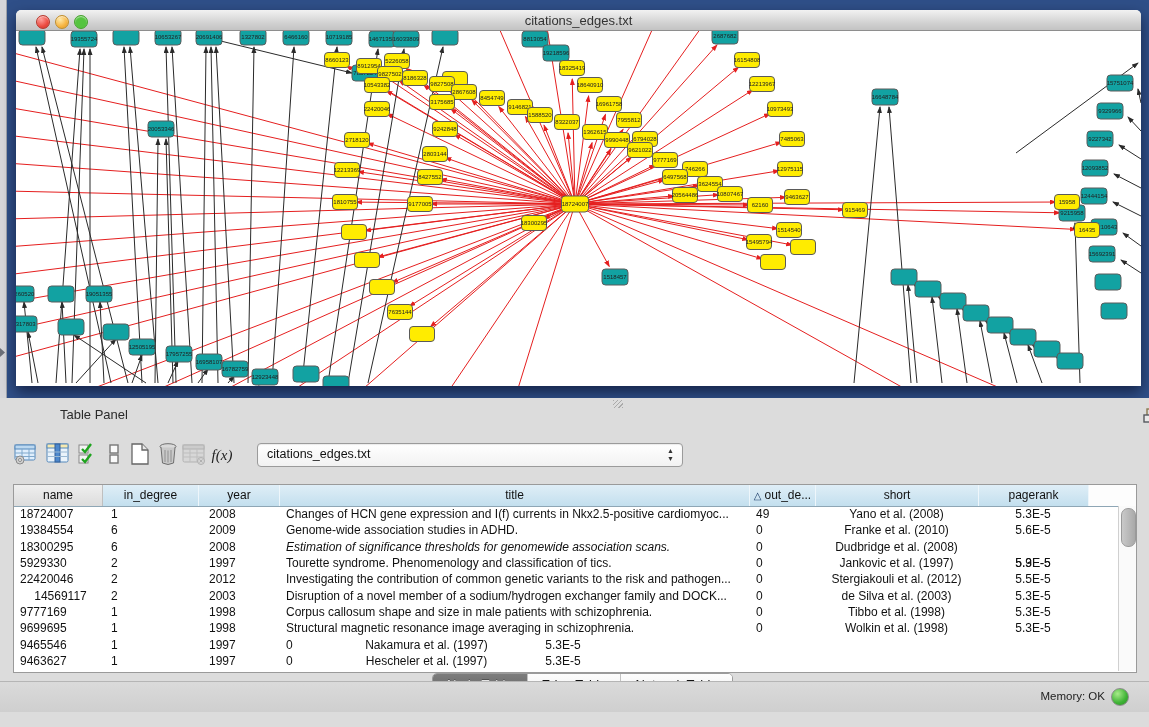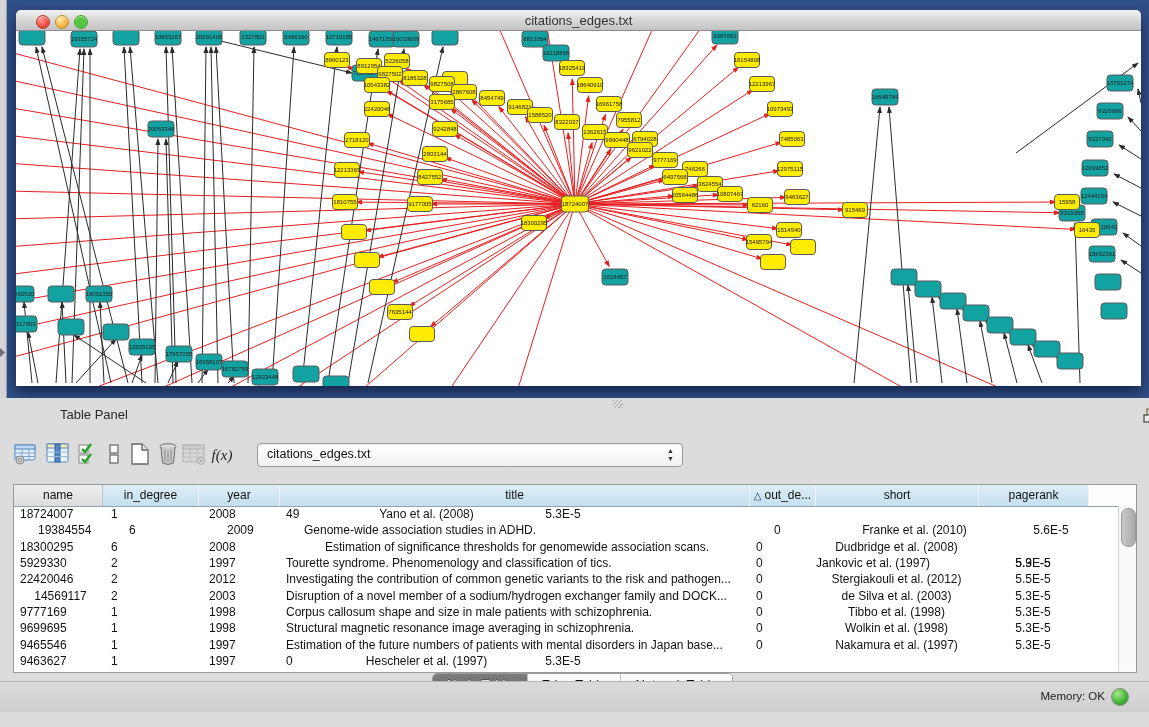--- a/index.html
+++ b/index.html
@@ -719,49 +719,50 @@
         <div class="th" style="width: 66px;"><span class="sort-tri">△</span>out_de...</div>
         <div class="th" style="width: 163px;">short</div>
         <div class="th" style="width: 110px;">pagerank</div>
         <div class="th filler"></div>
       </div>
     <div class="tbody" id="tbody">
         <div class="tr">
           <div class="td" style="width: 89px; text-align: left; padding-left: 6px;">18724007</div>
           <div class="td" style="width: 96px; text-align: left; padding-left: 8px;">1</div>
           <div class="td" style="width: 81px; text-align: left; padding-left: 10px;">2008</div>
+          <div class="td" style="width: 470px; text-align: left; padding-left: 6px;">Changes of HCN gene expression and I(f) currents in Nkx2.5-positive cardiomyoc...</div>
           <div class="td" style="width: 66px; text-align: left; padding-left: 6px;">49</div>
           <div class="td" style="width: 163px; text-align: center; padding-left: 0px;">Yano et al. (2008)</div>
           <div class="td" style="width: 110px; text-align: center; padding-left: 0px;">5.3E-5</div>
         </div>
         <div class="tr">
-          <div class="td" style="width: 89px; text-align: left; padding-left: 6px; margin-left: 18px;">19384554</div>
+          <div class="td" style="width: 89px; text-align: left; padding-left: 6px;">19384554</div>
           <div class="td" style="width: 96px; text-align: left; padding-left: 8px;">6</div>
           <div class="td" style="width: 81px; text-align: left; padding-left: 10px;">2009</div>
           <div class="td" style="width: 470px; text-align: left; padding-left: 6px;">Genome-wide association studies in ADHD.</div>
           <div class="td" style="width: 66px; text-align: left; padding-left: 6px;">0</div>
           <div class="td" style="width: 163px; text-align: center; padding-left: 0px;">Franke et al. (2010)</div>
           <div class="td" style="width: 110px; text-align: center; padding-left: 0px;">5.6E-5</div>
         </div>
         <div class="tr">
           <div class="td" style="width: 89px; text-align: left; padding-left: 6px;">18300295</div>
           <div class="td" style="width: 96px; text-align: left; padding-left: 8px;">6</div>
           <div class="td" style="width: 81px; text-align: left; padding-left: 10px;">2008</div>
-          <div class="td" style="width: 470px; text-align: center; padding-left: 6px;">Estimation of significance thresholds for genomewide association scans.</div>
+          <div class="td" style="width: 470px; text-align: left; padding-left: 6px; font-style: italic;">Estimation of significance thresholds for genomewide association scans.</div>
           <div class="td" style="width: 66px; text-align: left; padding-left: 6px;">0</div>
           <div class="td" style="width: 163px; text-align: center; padding-left: 0px;">Dudbridge et al. (2008)</div>
           <div class="td" style="width: 110px; text-align: center; padding-left: 0px; margin-top: 32px;">5.9E-5</div>
         </div>
         <div class="tr">
           <div class="td" style="width: 89px; text-align: left; padding-left: 6px;">5929330</div>
           <div class="td" style="width: 96px; text-align: left; padding-left: 8px;">2</div>
           <div class="td" style="width: 81px; text-align: left; padding-left: 10px;">1997</div>
           <div class="td" style="width: 470px; text-align: left; padding-left: 6px;">Tourette syndrome. Phenomenology and classification of tics.</div>
           <div class="td" style="width: 66px; text-align: left; padding-left: 6px;">0</div>
-          <div class="td" style="width: 163px; padding-left: 0px;">Jankovic et al. (1997)</div>
+          <div class="td" style="width: 163px; text-align: center; padding-left: 0px;">Jankovic et al. (1997)</div>
           <div class="td" style="width: 110px; text-align: center; padding-left: 0px;">5.3E-5</div>
         </div>
         <div class="tr">
           <div class="td" style="width: 89px; text-align: left; padding-left: 6px;">22420046</div>
           <div class="td" style="width: 96px; text-align: left; padding-left: 8px;">2</div>
           <div class="td" style="width: 81px; text-align: left; padding-left: 10px;">2012</div>
           <div class="td" style="width: 470px; text-align: left; padding-left: 6px;">Investigating the contribution of common genetic variants to the risk and pathogen...</div>
           <div class="td" style="width: 66px; text-align: left; padding-left: 6px;">0</div>
           <div class="td" style="width: 163px; text-align: center; padding-left: 0px;">Stergiakouli et al. (2012)</div>
           <div class="td" style="width: 110px; text-align: center; padding-left: 0px;">5.5E-5</div>
@@ -790,21 +791,20 @@
           <div class="td" style="width: 81px; text-align: left; padding-left: 10px;">1998</div>
           <div class="td" style="width: 470px; text-align: left; padding-left: 6px;">Structural magnetic resonance image averaging in schizophrenia.</div>
           <div class="td" style="width: 66px; text-align: left; padding-left: 6px;">0</div>
           <div class="td" style="width: 163px; text-align: center; padding-left: 0px;">Wolkin et al. (1998)</div>
           <div class="td" style="width: 110px; text-align: center; padding-left: 0px;">5.3E-5</div>
         </div>
         <div class="tr">
           <div class="td" style="width: 89px; text-align: left; padding-left: 6px;">9465546</div>
           <div class="td" style="width: 96px; text-align: left; padding-left: 8px;">1</div>
           <div class="td" style="width: 81px; text-align: left; padding-left: 10px;">1997</div>
-          <div class="td" style="width: 470px; text-align: left; padding-left: 6px;">Estimation of the future numbers of patients with mental disorders in Japan base...</div>
           <div class="td" style="width: 66px; text-align: left; padding-left: 6px;">0</div>
           <div class="td" style="width: 163px; text-align: center; padding-left: 0px;">Nakamura et al. (1997)</div>
           <div class="td" style="width: 110px; text-align: center; padding-left: 0px;">5.3E-5</div>
         </div>
         <div class="tr">
           <div class="td" style="width: 89px; text-align: left; padding-left: 6px;">9463627</div>
           <div class="td" style="width: 96px; text-align: left; padding-left: 8px;">1</div>
           <div class="td" style="width: 81px; text-align: left; padding-left: 10px;">1997</div>
           <div class="td" style="width: 66px; text-align: left; padding-left: 6px;">0</div>
           <div class="td" style="width: 163px; text-align: center; padding-left: 0px;">Hescheler et al. (1997)</div>

